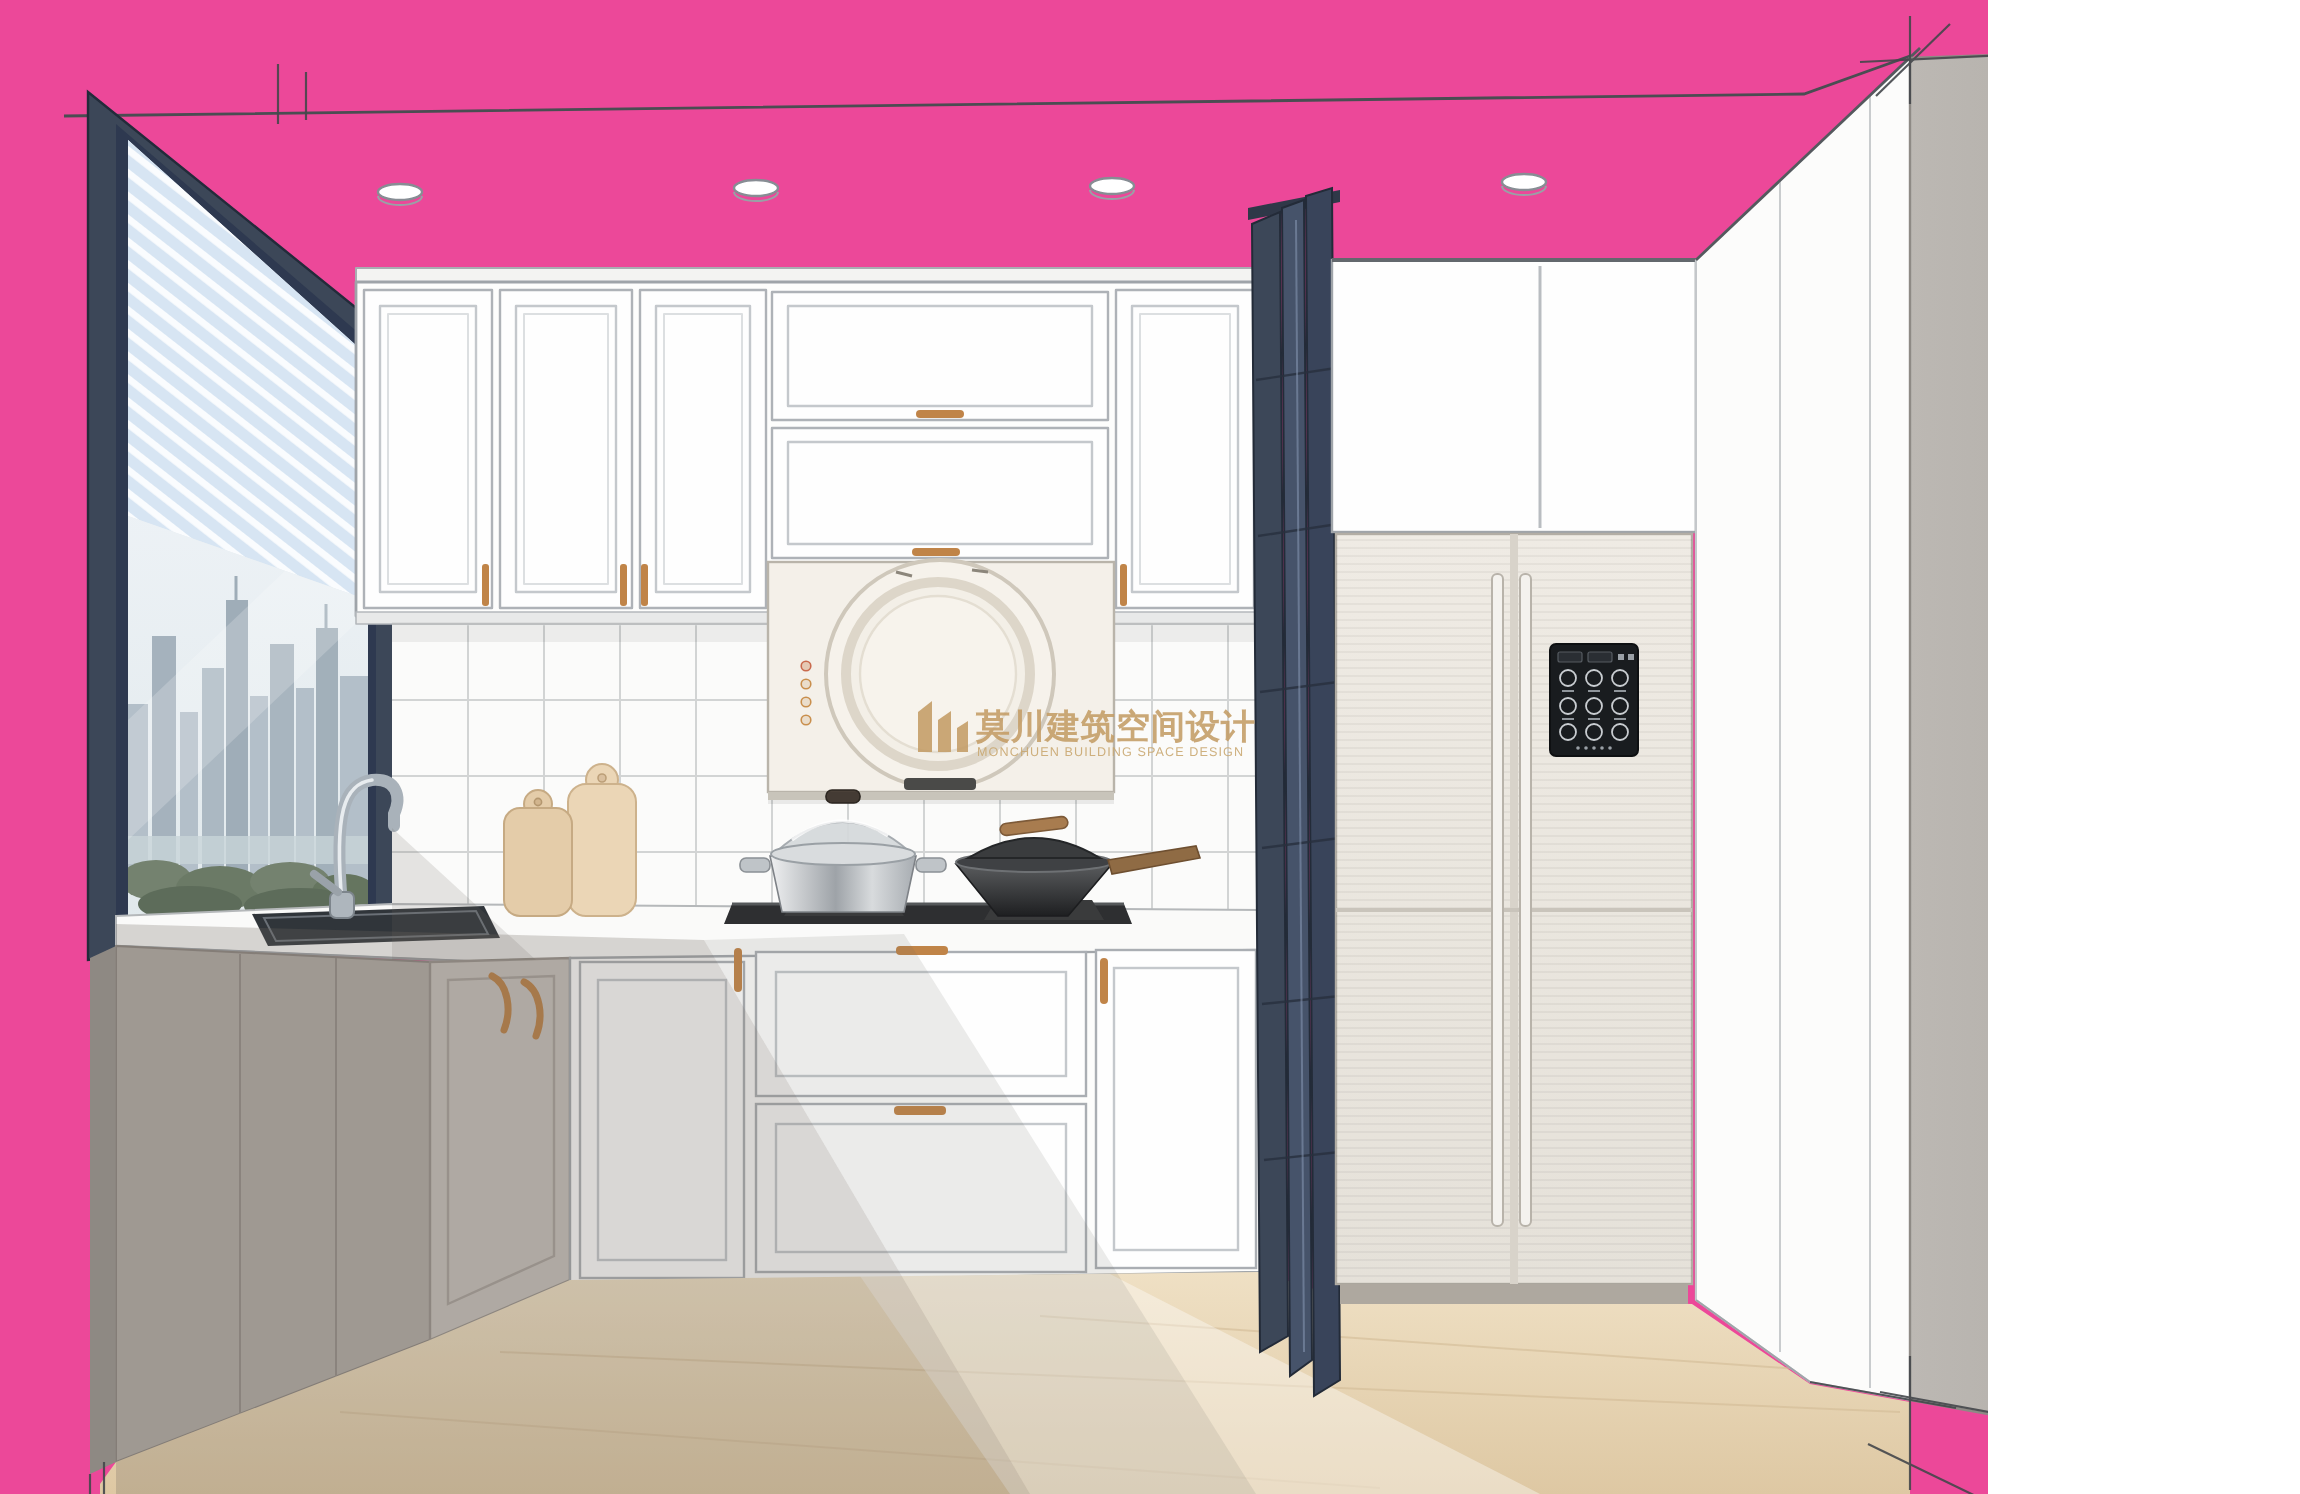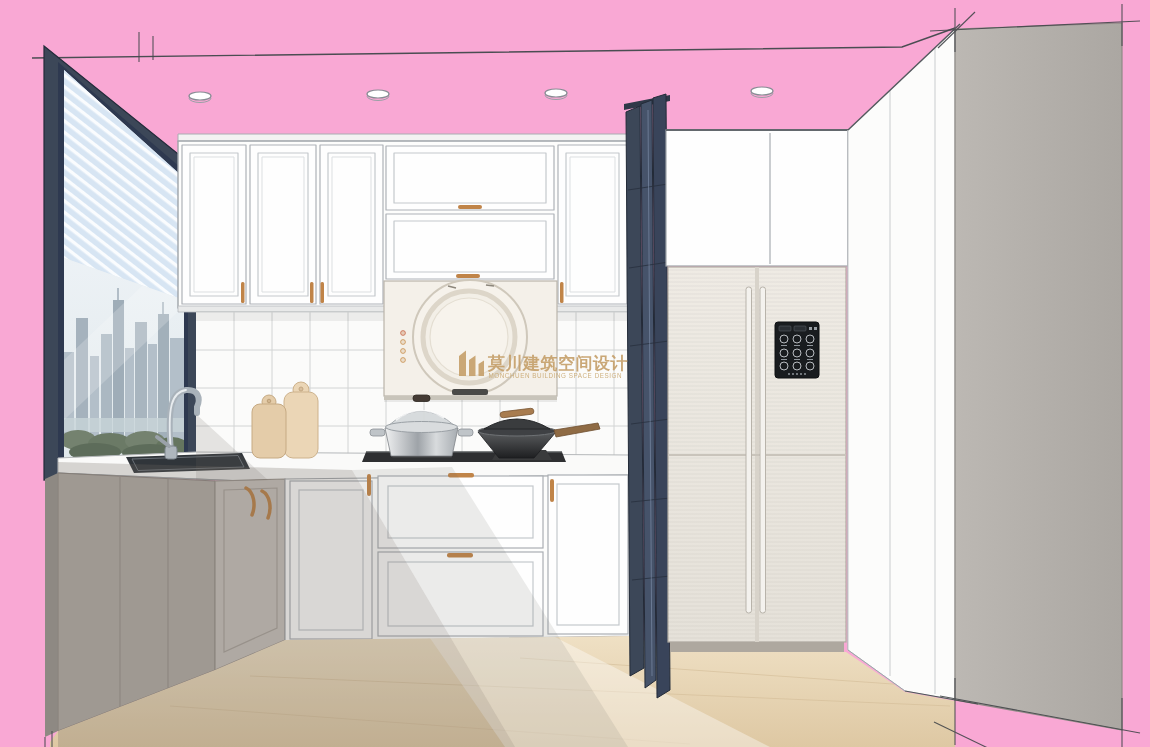--- a/index.html
+++ b/index.html
@@ -1,16 +1,16 @@
 <!DOCTYPE html>
 <html><head>
 <meta charset="utf-8">
 <style>
   html,body{margin:0;padding:0;background:#ffffff;}
-  .stage{position:relative;width:1150px;height:747px;background:#f9a8d4;overflow:hidden;
+  .stage{position:relative;width:994px;height:747px;background:#ec4899;overflow:hidden;
          font-family:"Liberation Sans", sans-serif;text-align:right;}
   svg{display:block;}
   text{font-family:"Liberation Sans", sans-serif;}
   .wm-cn{font-weight:bold;}
 </style>
 </head>
 <body>
 
 <div class="stage">
 <svg width="1150" height="747" viewBox="0 0 1150 747">

